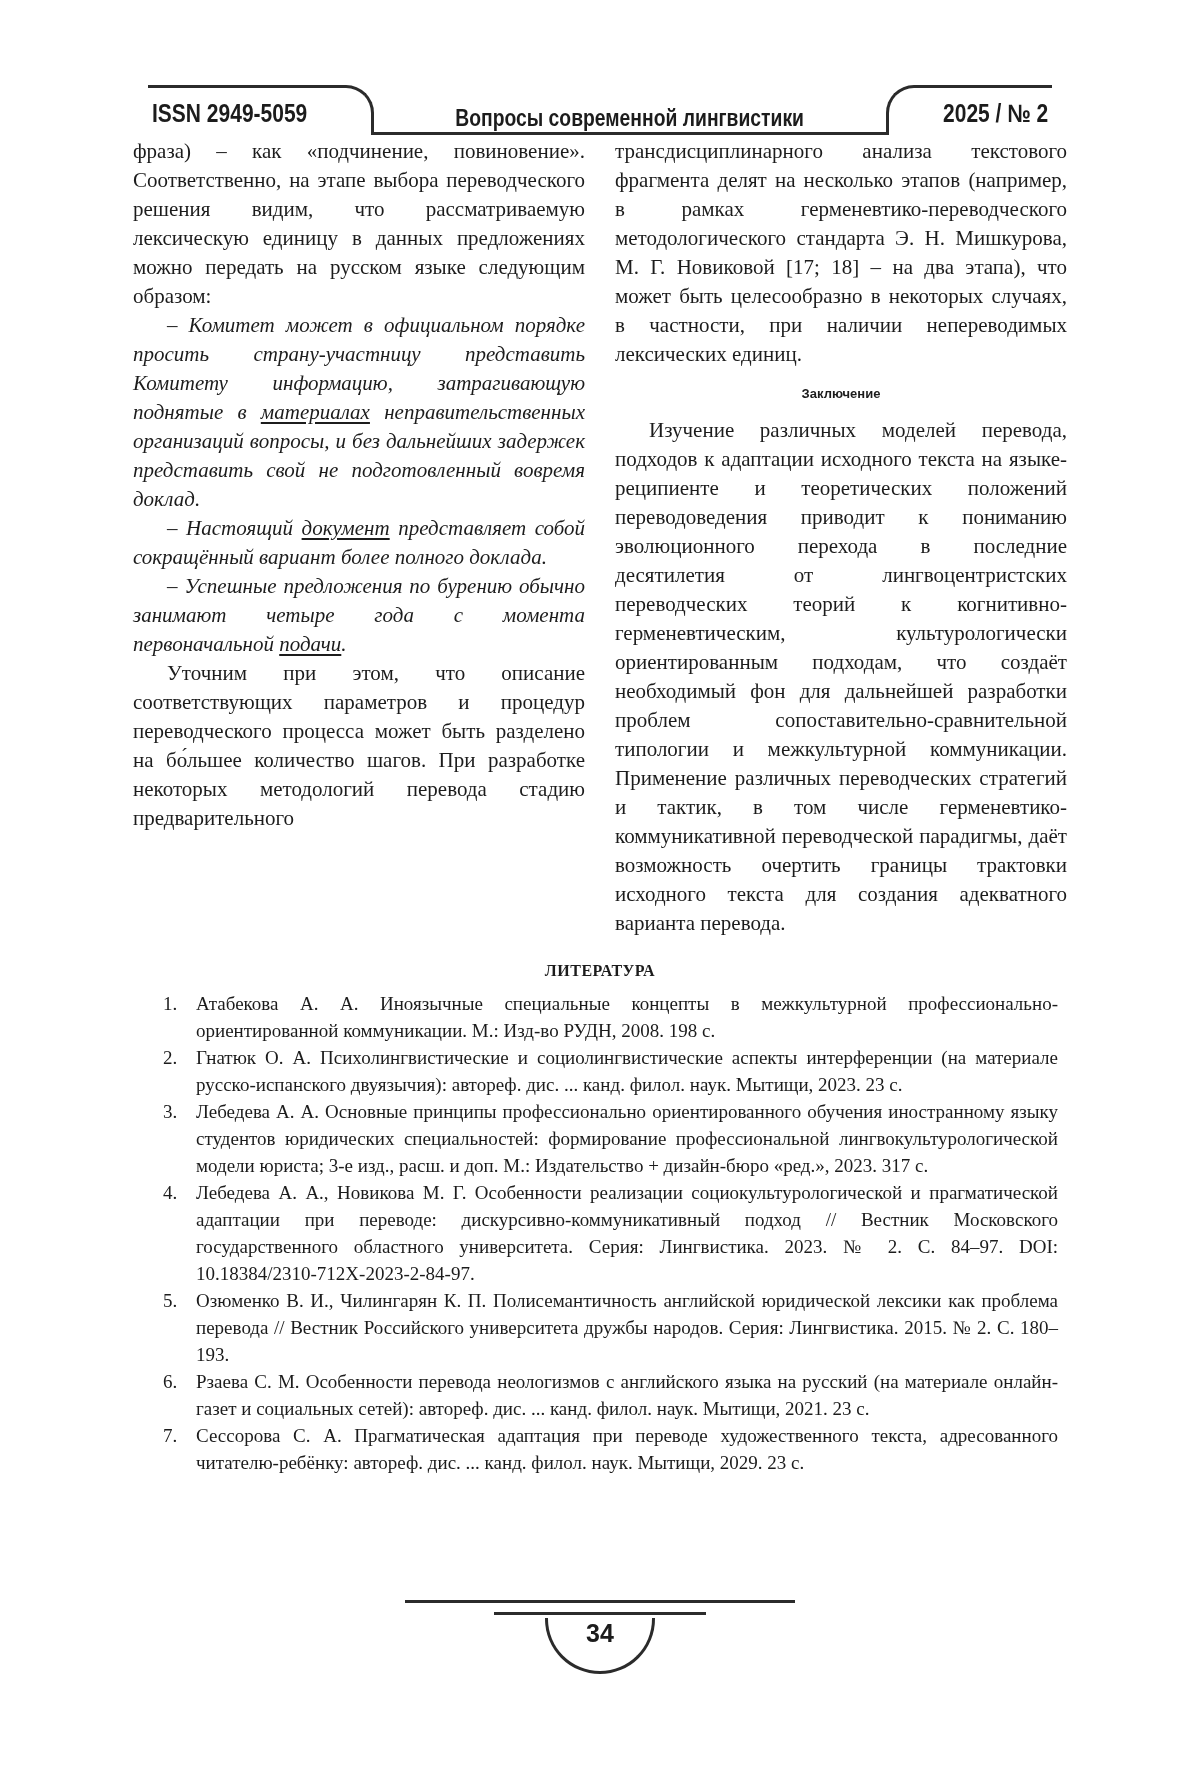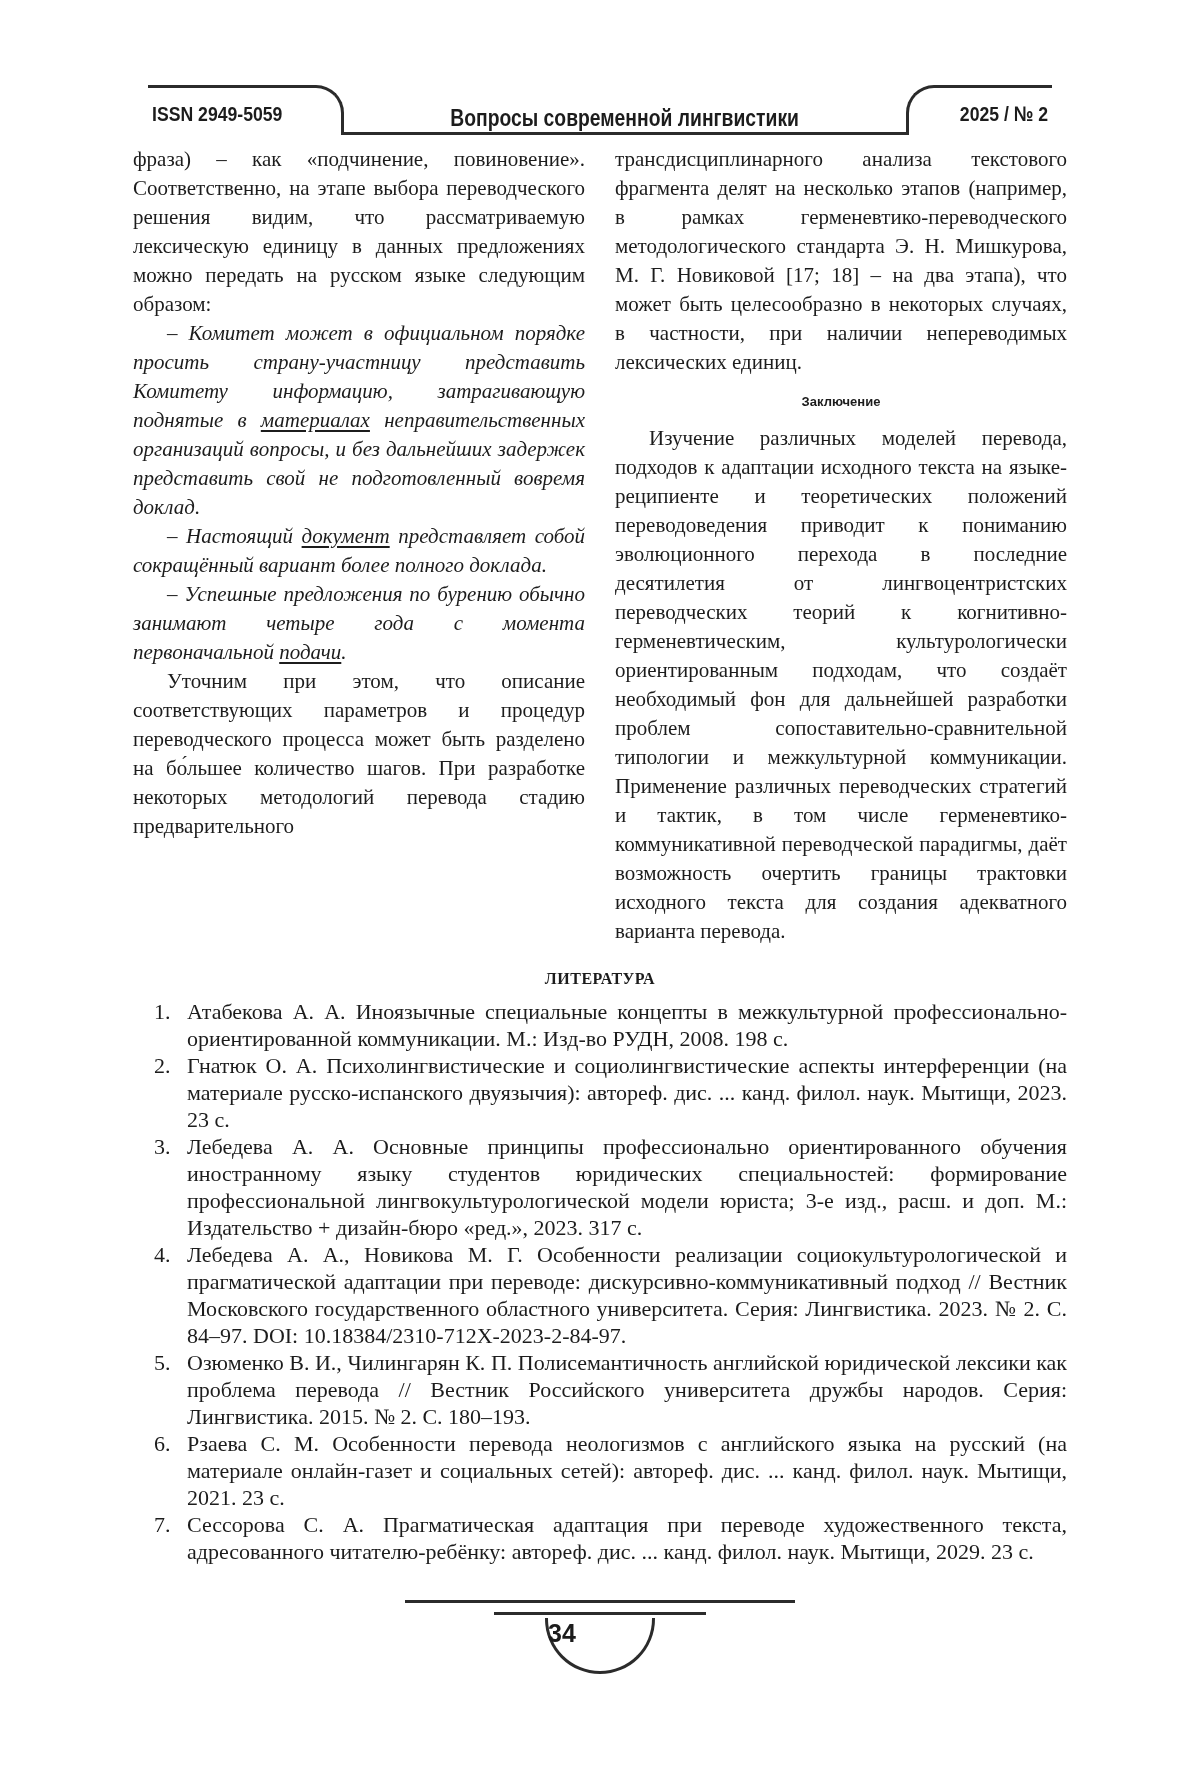--- a/index.html
+++ b/index.html
@@ -11,37 +11,37 @@
     font-family: "Liberation Serif", serif;
     position: relative;
     overflow: hidden;
   }
 
   
   .page-header { display: flex; margin: 85px 148px 0; height: 50px; }
   .tab {
     border-top: 3px solid #2b2b2b;
     font-family: "Liberation Sans", sans-serif;
-    font-weight: bold; font-size: 21px; white-space: nowrap;
+    font-weight: bold; font-size: 25px; white-space: nowrap;
     display: flex; align-items: center;
   }
   .tab-left  { border-right: 3px solid #2b2b2b; border-top-right-radius: 28px; padding: 4px 34px 0 4px; }
   .tab-right { border-left: 3px solid #2b2b2b; border-top-left-radius: 28px; padding: 4px 4px 0 34px; }
   .header-center {
     flex: 1; border-bottom: 3px solid #2b2b2b;
     display: flex; align-items: flex-end; justify-content: center;
     font-family: "Liberation Sans", sans-serif; font-weight: bold; font-size: 23px;
   }
   .cond { display: inline-block; transform: scaleX(0.84); }
   .cond-l { transform-origin: left center; }
   .cond-c { transform-origin: center center; }
   .cond-r { transform-origin: right center; }
 
   
-  .article { margin: 10px 133px 0; display: flex; gap: 30px; }
+  .article { margin: 2px 133px 0; display: flex; gap: 30px; }
   .col {
     width: 452px; flex: 0 0 452px;
     font-size: 21px; line-height: 29px;
     text-align: justify;
     hyphens: auto; -webkit-hyphens: auto;
   }
   .para { margin: 0; text-indent: 34px; }
   .para.no-indent { text-indent: 0; }
   .para.italic { font-style: italic; }
   .uline { text-decoration: underline; text-underline-offset: 3px; }
@@ -52,37 +52,37 @@
     margin: 10px 0 8px;
   }
 
   
   .references { margin: 24px 133px 0; }
   .ref-heading {
     text-align: center; font-weight: bold; font-size: 16px;
     letter-spacing: 0.5px; margin: 0 0 10px;
   }
   ol.refs {
-    margin: 0; padding: 0; list-style: none; counter-reset: ref;
-    font-size: 22px; line-height: 27px; text-align: justify;
+    margin: 9px; padding: 0; list-style: none; counter-reset: ref;
+    font-size: 19px; line-height: 27px; text-align: justify;
     hyphens: auto; -webkit-hyphens: auto;
   }
   ol.refs li { counter-increment: ref; position: relative; padding-left: 54px; }
   ol.refs li::before { content: counter(ref) "."; position: absolute; left: 21px; }
 
   
   .page-footer { position: absolute; left: 0; right: 0; top: 1600px; }
   .rule-long  { width: 390px; height: 3px; background: #2b2b2b; margin: 0 auto; }
   .rule-short { width: 212px; height: 3px; background: #2b2b2b; margin: 9px auto 0; }
   .cup {
     width: 110px; height: 56px;
     border: 3px solid #2b2b2b; border-top: none;
     border-radius: 0 0 58px 58px;
     margin: 3px auto 0;
-    text-align: left;
+    text-align: center;
     font-family: "Liberation Sans", sans-serif;
     font-weight: bold; font-size: 25px;
     padding-top: 1px;
   }
 </style>
 </head>
 <body>
 
 <header class="page-header">
   <div class="tab tab-left">

